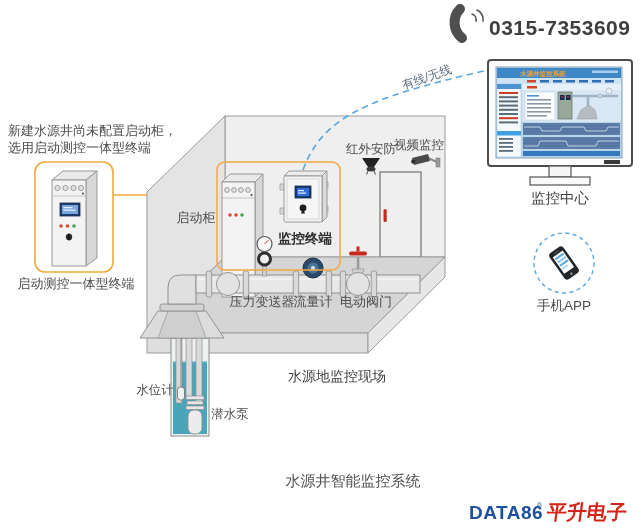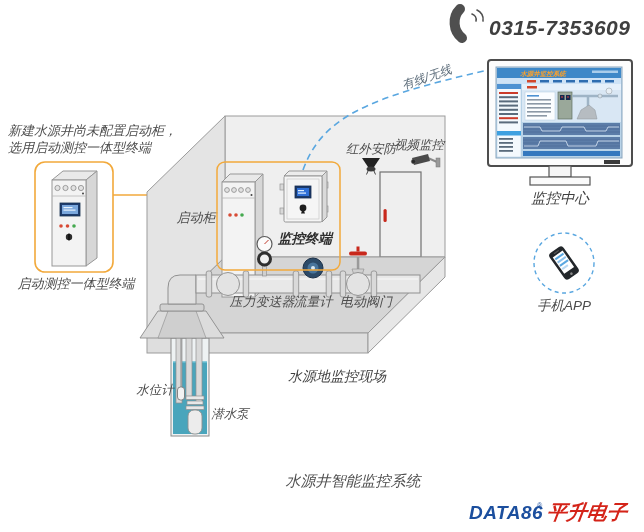--- a/index.html
+++ b/index.html
@@ -1,16 +1,16 @@
 <!DOCTYPE html>
 <html><head>
 <meta charset="utf-8">
 <style>
   html,body{margin:0;padding:0;background:#fff;}
-  .canvas{position:relative;width:644px;height:532px;background:#fff;overflow:hidden;font-style:italic;}
+  .canvas{position:relative;width:644px;height:532px;background:#fff;overflow:hidden;}
   svg{position:absolute;left:0;top:0;}
   text{font-family:"Liberation Sans","DejaVu Sans",sans-serif;fill:#4c4c4c;}
   .lbl{font-size:13px;}
   .lbl-sm{font-size:12.5px;}
   .lbl-bold{font-size:13.5px;font-weight:bold;fill:#2f2f2f;}
   .caption{font-size:14px;fill:#3f3f3f;}
   .phone-num{font-size:21px;font-weight:bold;fill:#3f3f3f;letter-spacing:.5px;}
   .sys-title{font-size:15px;fill:#4f4f4f;}
   .brand-en{font-size:19px;font-weight:bold;fill:#1c4f9e;letter-spacing:.5px;}
   .brand-reg{font-size:7px;fill:#1c4f9e;}

